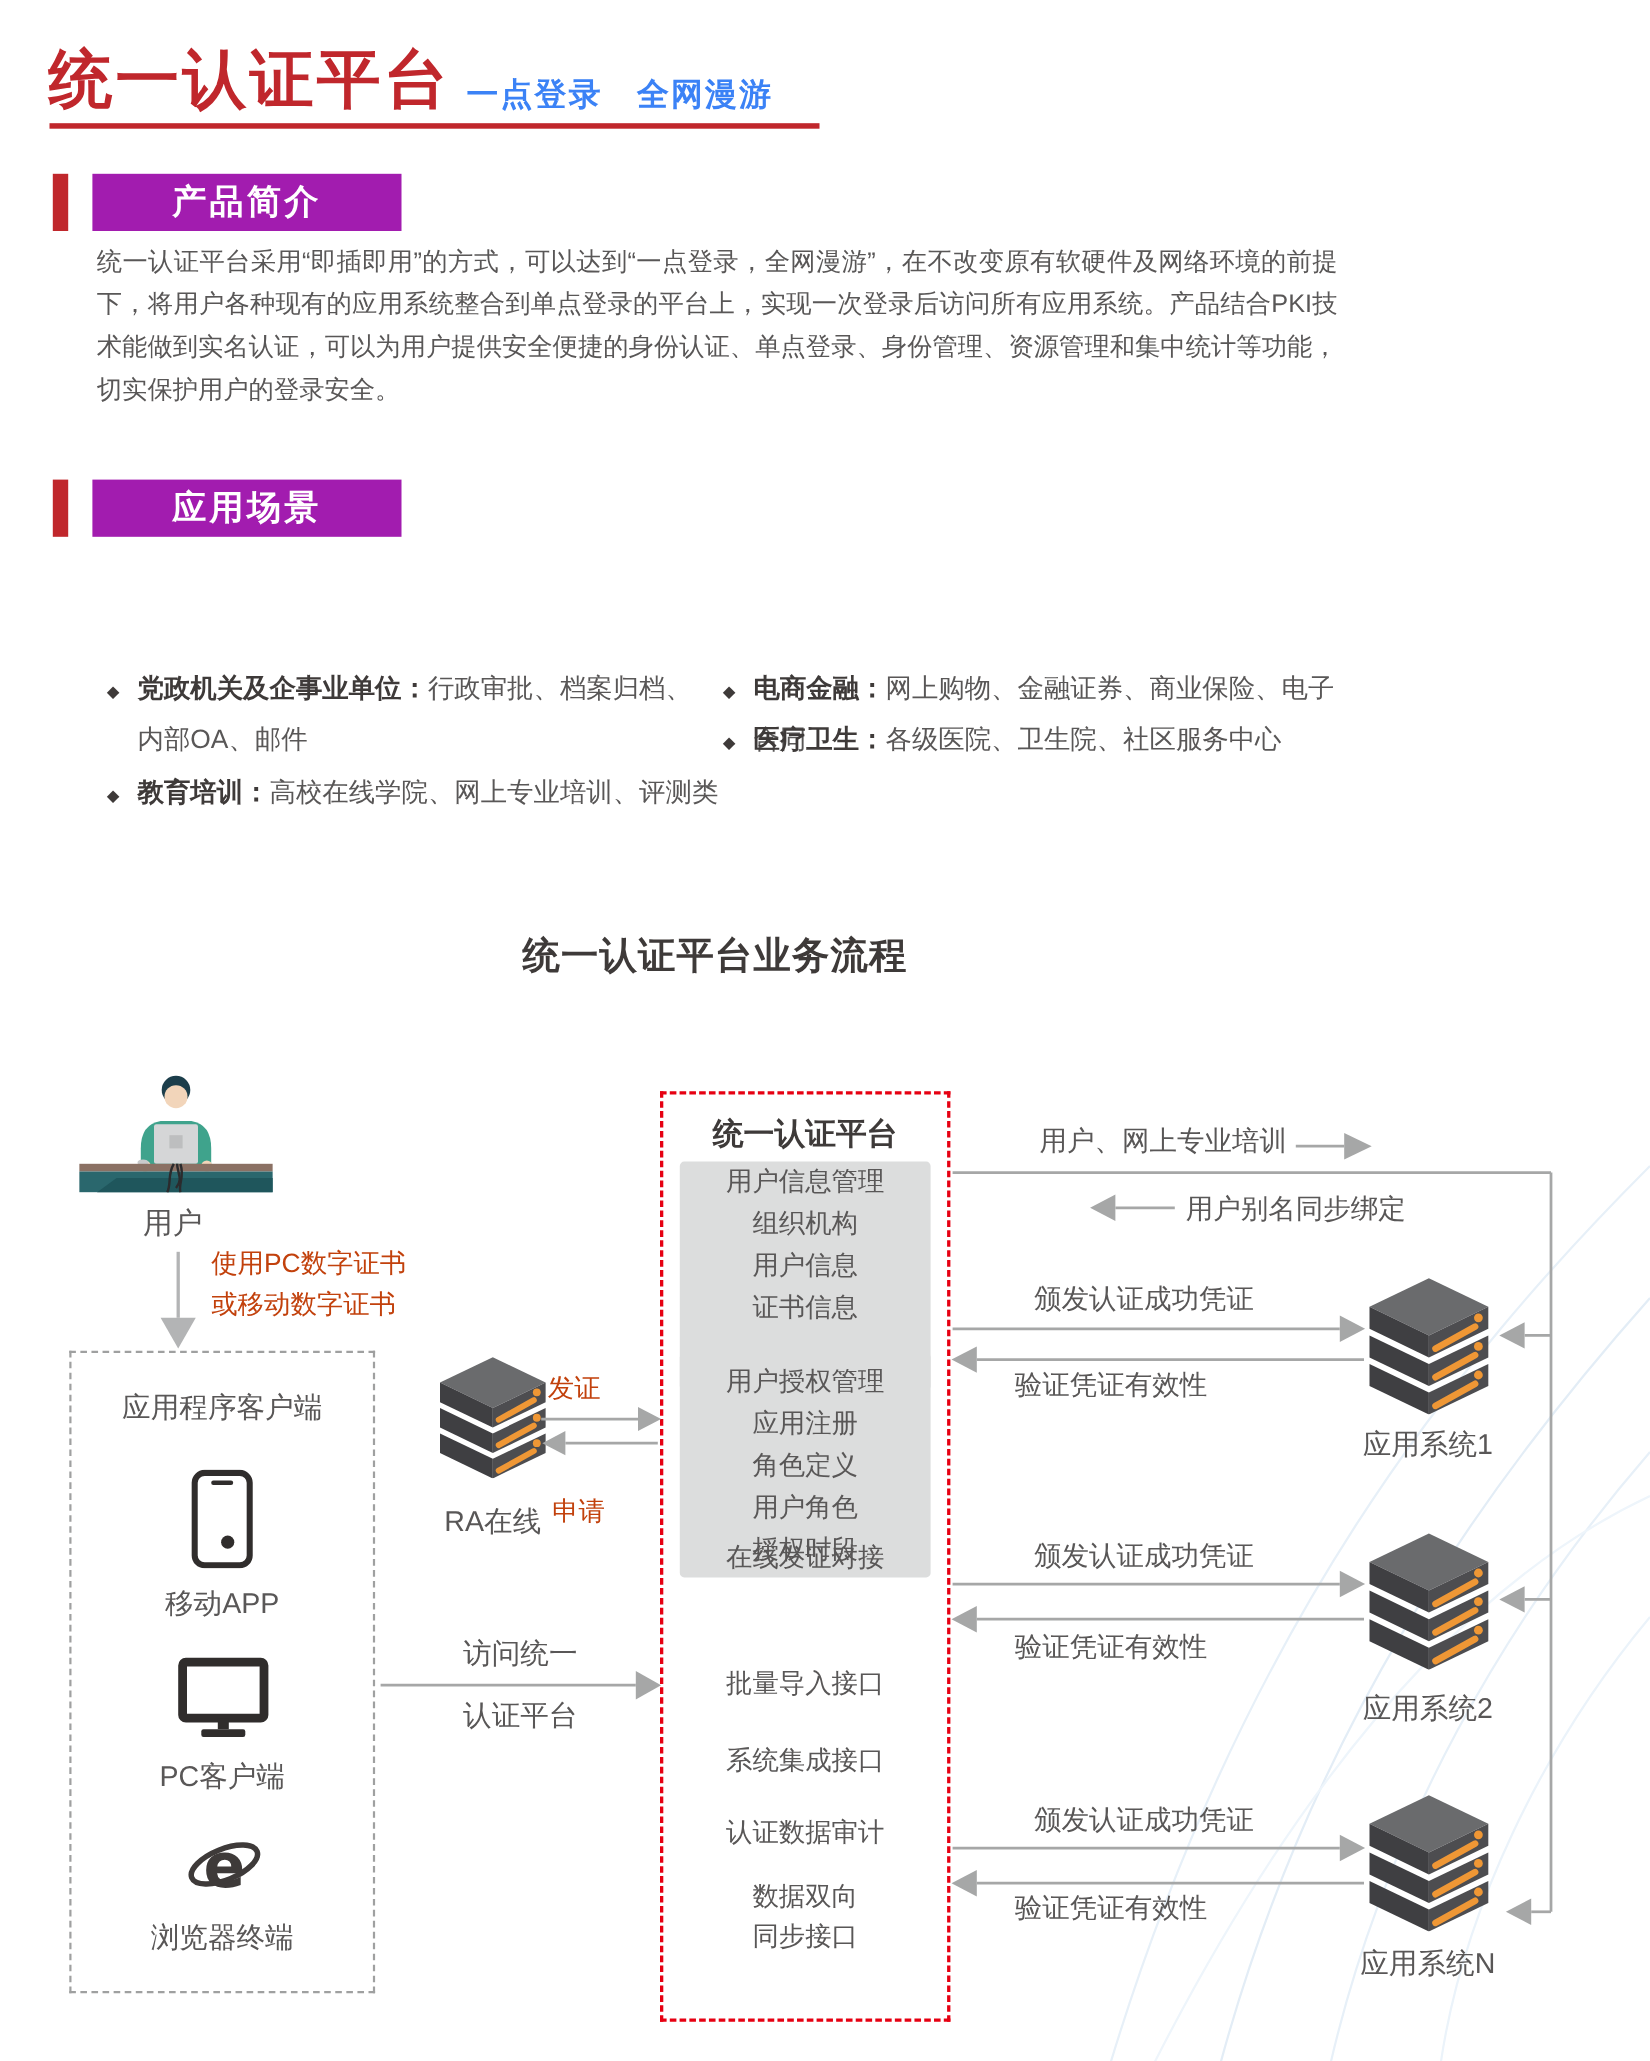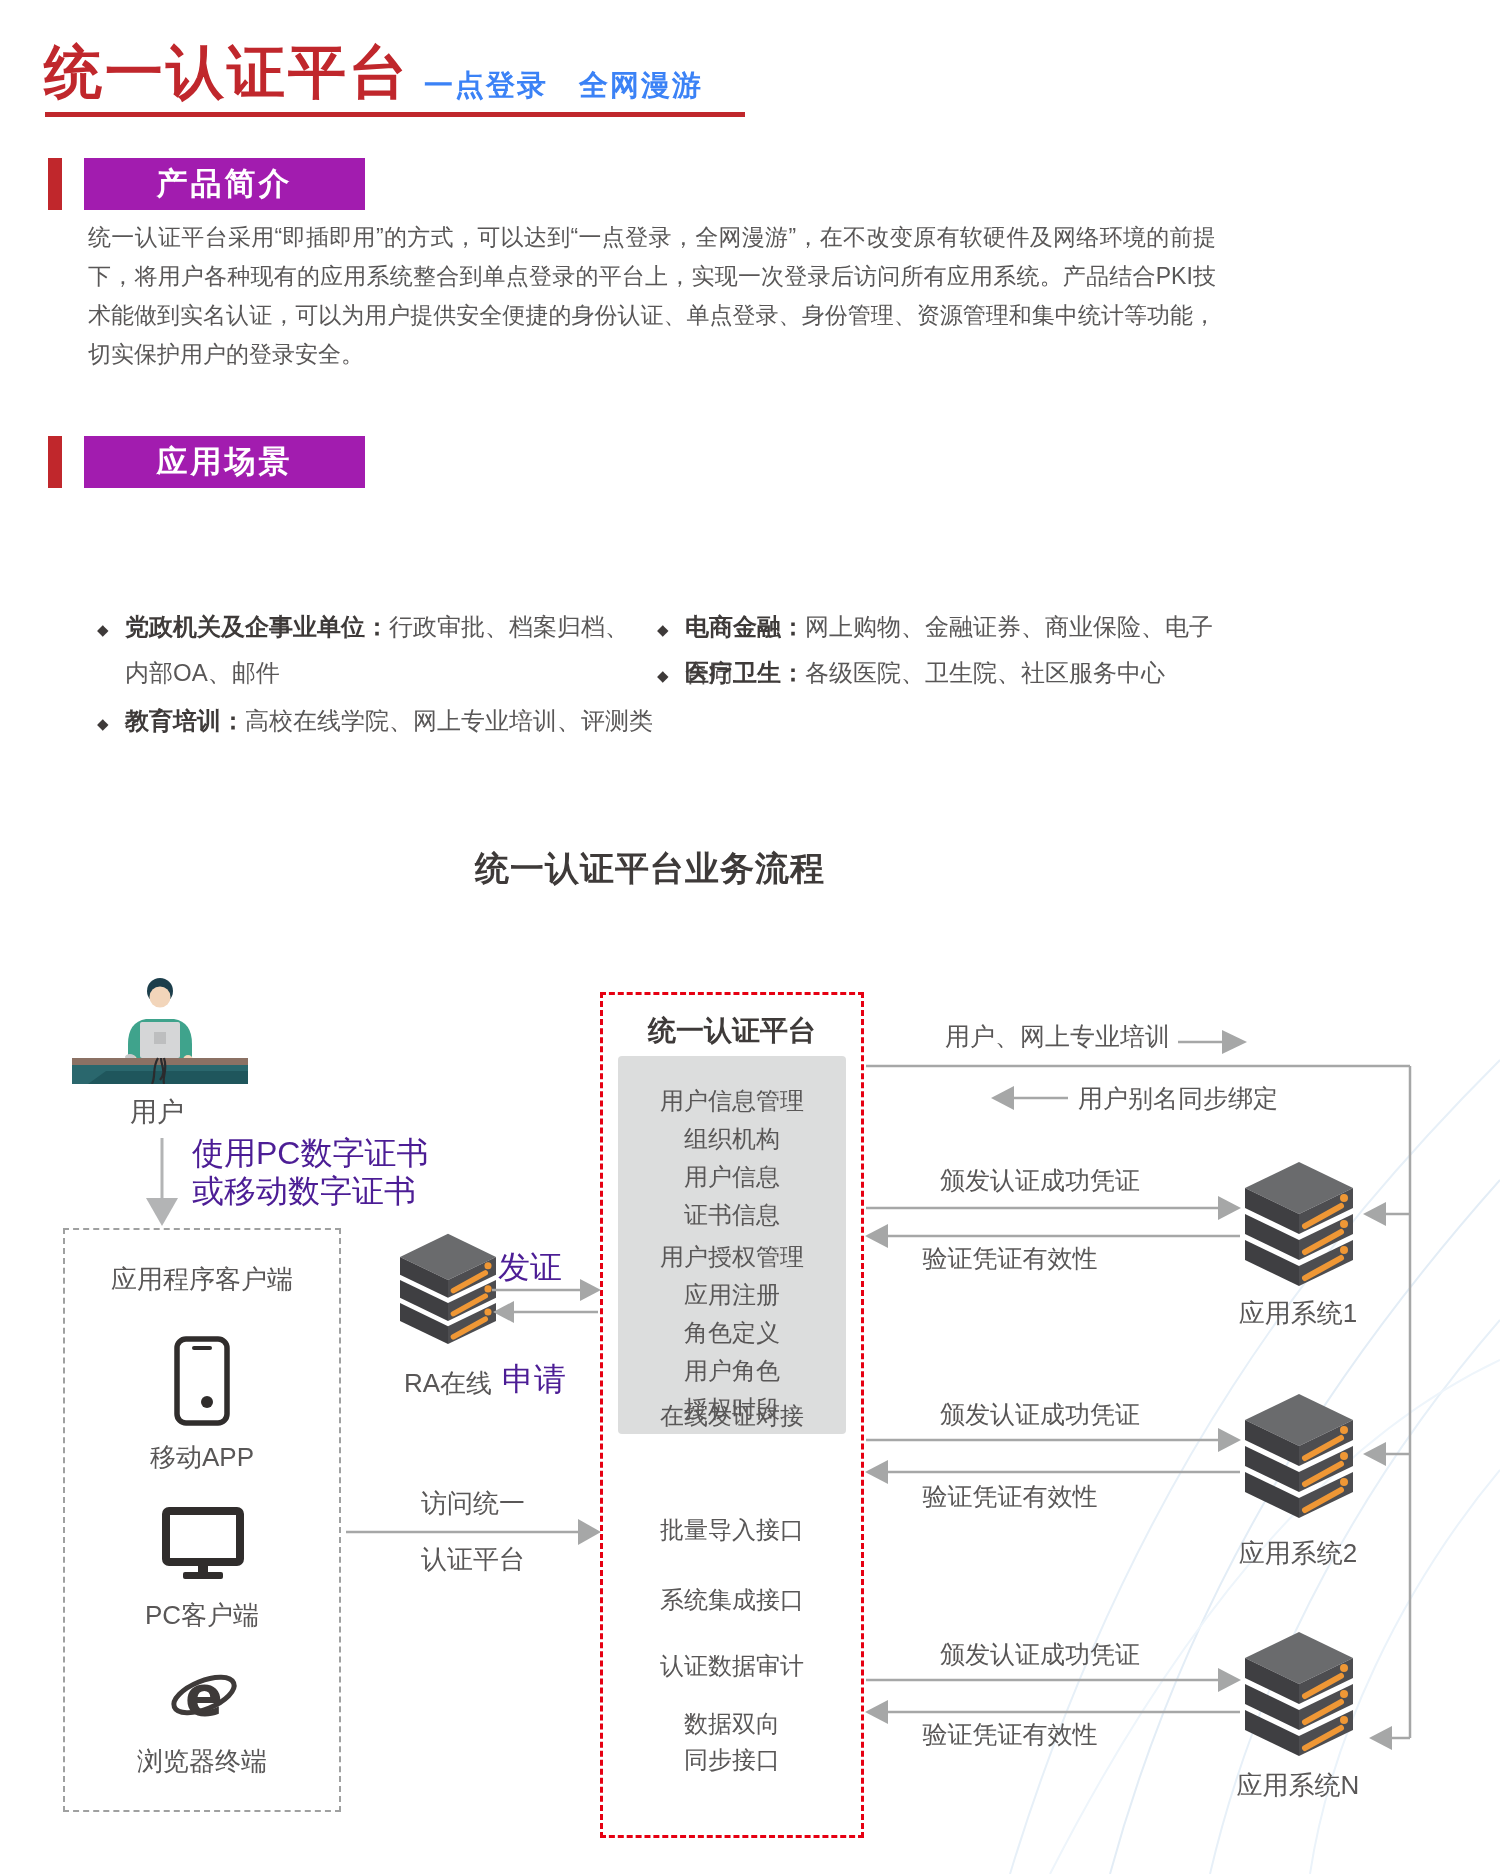--- a/index.html
+++ b/index.html
@@ -16,21 +16,21 @@
             font-size:31px;font-weight:800;line-height:52px;text-align:center;letter-spacing:3px;}
   .intro-body{left:88px;top:218px;width:1128px;font-size:23px;line-height:39px;color:#595757;
               text-align:justify;margin:0;}
   
   .bullet{color:#595757;font-size:24px;line-height:46px;padding-left:28px;}
   .bullet .diamond{position:absolute;left:0;top:3px;font-size:15px;color:#3e3a39;}
   .bullet b{color:#3e3a39;font-weight:800;}
   
   .diagram-title{left:300px;top:846px;width:700px;text-align:center;font-size:34px;font-weight:800;color:#3e3a39;letter-spacing:1px;}
   .dg{color:#595757;font-size:26px;}
-  .dg-s{color:#4c1d95;font-size:32px;}
+  .dg-s{color:#c2410c;font-size:24px;}
   .ctr{text-align:center;}
   .client-box{left:63px;top:1228px;width:278px;height:584px;border:2px dashed #9fa0a0;box-sizing:border-box;}
   .plat-box{left:600px;top:992px;width:264px;height:846px;border:3px dashed #e60012;box-sizing:border-box;background:transparent;}
   .plat-title{left:602px;top:1012px;width:260px;text-align:center;font-size:28px;font-weight:800;color:#3e3a39;}
   .gray-box{left:618px;width:228px;background:#dcdddd;border-radius:4px;}
   .gbline{text-align:center;font-size:24px;line-height:38px;color:#595757;}
   .plat-item{left:602px;width:260px;text-align:center;font-size:24px;color:#595757;}
   .flow-label{color:#595757;font-size:25px;}
   svg text{font-family:"DejaVu Sans","Liberation Sans",sans-serif;}
 </style>
@@ -155,21 +155,21 @@
   <div class="abs dg ctr" style="left:378px;top:1366px;width:140px;">RA在线</div>
   <div class="abs dg-s" style="left:498px;top:1246px;">发证</div>
   <div class="abs dg-s" style="left:502px;top:1358px;">申请</div>
 
   <div class="abs dg ctr" style="left:398px;top:1486px;width:150px;">访问统一</div>
   <div class="abs dg ctr" style="left:398px;top:1542px;width:150px;">认证平台</div>
 
   <div class="abs plat-box"></div>
   <div class="abs plat-title">统一认证平台</div>
 
-  <div class="abs gray-box" style="top:1056px;height:208px;padding-top:26px;box-sizing:border-box;">
+  <div class="abs gray-box" style="top:1056px;height:208px;padding-top:0;box-sizing:border-box;">
     <div class="gbline">用户信息管理</div>
     <div class="gbline">组织机构</div>
     <div class="gbline">用户信息</div>
     <div class="gbline">证书信息</div>
   </div>
 
   <div class="abs gray-box" style="top:1230px;height:204px;padding-top:8px;box-sizing:border-box;">
     <div class="gbline">用户授权管理</div>
     <div class="gbline">应用注册</div>
     <div class="gbline">角色定义</div>

